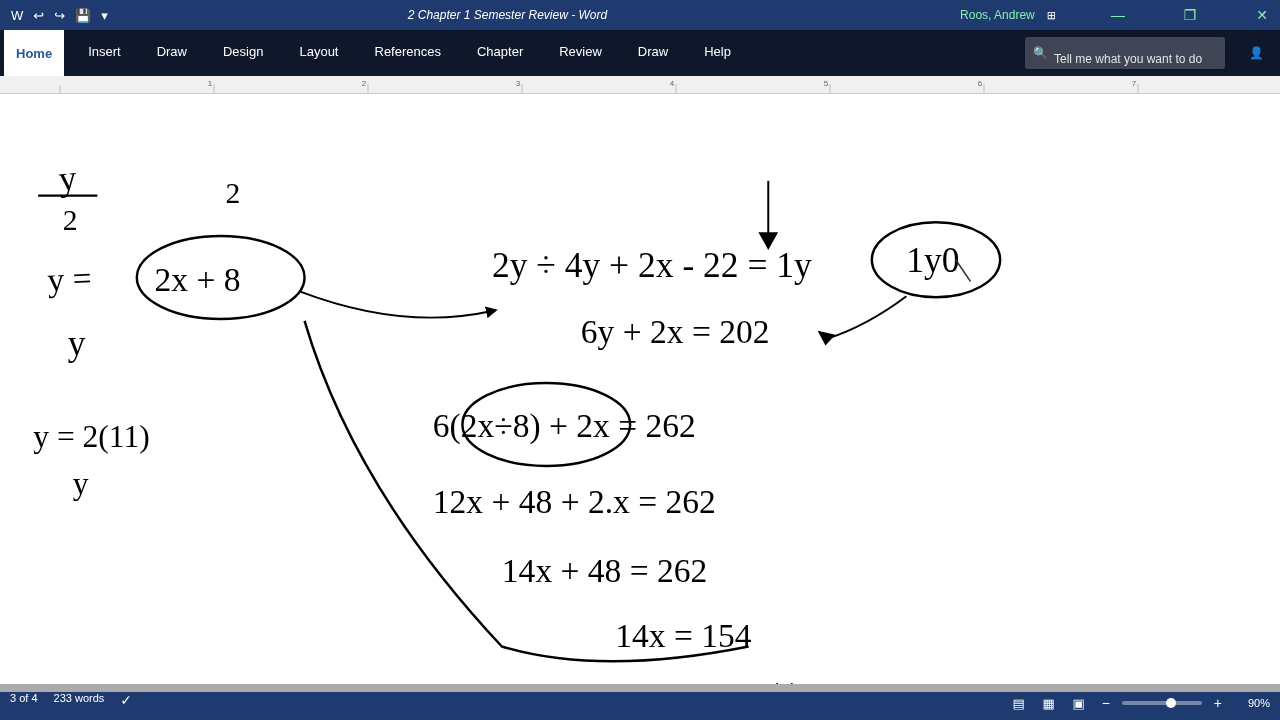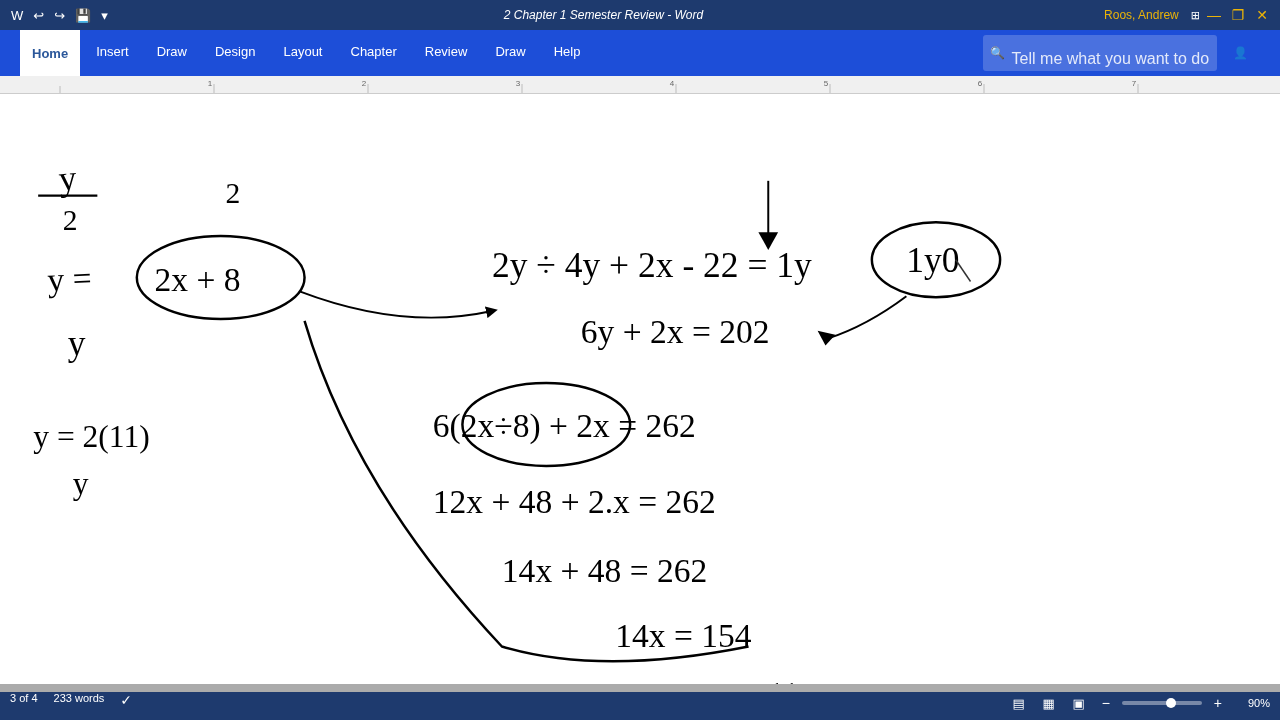--- a/index.html
+++ b/index.html
@@ -14,34 +14,34 @@
       justify-content: space-between;
       padding: 0 8px;
       color: white;
       font-size: 12px;
     }
     #titlebar-left { display: flex; align-items: center; gap: 4px; }
     #titlebar-center { flex: 1; text-align: center; font-size: 12px; font-style: italic; }
     #titlebar-right { display: flex; align-items: center; gap: 4px; }
     .title-btn {
       width: 20px; height: 20px; display: flex; align-items: center; justify-content: center;
-      font-size: 14px; color: #eab308; cursor: pointer; background: transparent; border: none;
+      font-size: 14px; color: #86efac; cursor: pointer; background: transparent; border: none; margin-left: 48px;
     }
 
     
     .qa-icon { font-size: 13px; color: white; padding: 2px 3px; cursor: pointer; }
 
     
     #ribbon {
       height: 46px;
-      background: #1d4ed8;
-      display: flex;
-      align-items: center;
-      padding: 0 20px;
-      gap: 4px;
+      background: #0f172a;
+      display: flex;
+      align-items: center;
+      padding: 0 4px;
+      gap: 12px;
     }
     .ribbon-tab {
       padding: 4px 12px;
       color: white;
       font-size: 13px;
       cursor: pointer;
       height: 46px;
       display: flex;
       align-items: center;
       border-bottom: 3px solid transparent;
@@ -163,27 +163,28 @@
     <button class="title-btn close">✕</button>
   </div>
 </div>
 
 <div id="ribbon">
   <div class="ribbon-tab active">Home</div>
   <div class="ribbon-tab">Insert</div>
   <div class="ribbon-tab">Draw</div>
   <div class="ribbon-tab">Design</div>
   <div class="ribbon-tab">Layout</div>
+  <div class="ribbon-tab">References</div>
   <div class="ribbon-tab">Chapter</div>
   <div class="ribbon-tab">Review</div>
   <div class="ribbon-tab">Draw</div>
   <div class="ribbon-tab">Help</div>
   <div class="ribbon-search">
     <span>🔍</span>
-    <span style="font-size:16px;color:rgba(255,255,255,0.85);margin-top:12px;">Tell me what you want to do</span>
+    <span style="font-size:12px;color:rgba(255,255,255,0.85);margin-top:12px;">Tell me what you want to do</span>
   </div>
   <div class="ribbon-user">
     <span>👤</span>
   </div>
 </div>
 
 <div id="ruler">
   <svg class="ruler-svg">
     <rect width="100%" height="18" fill="#f0f0f0"></rect>
 

